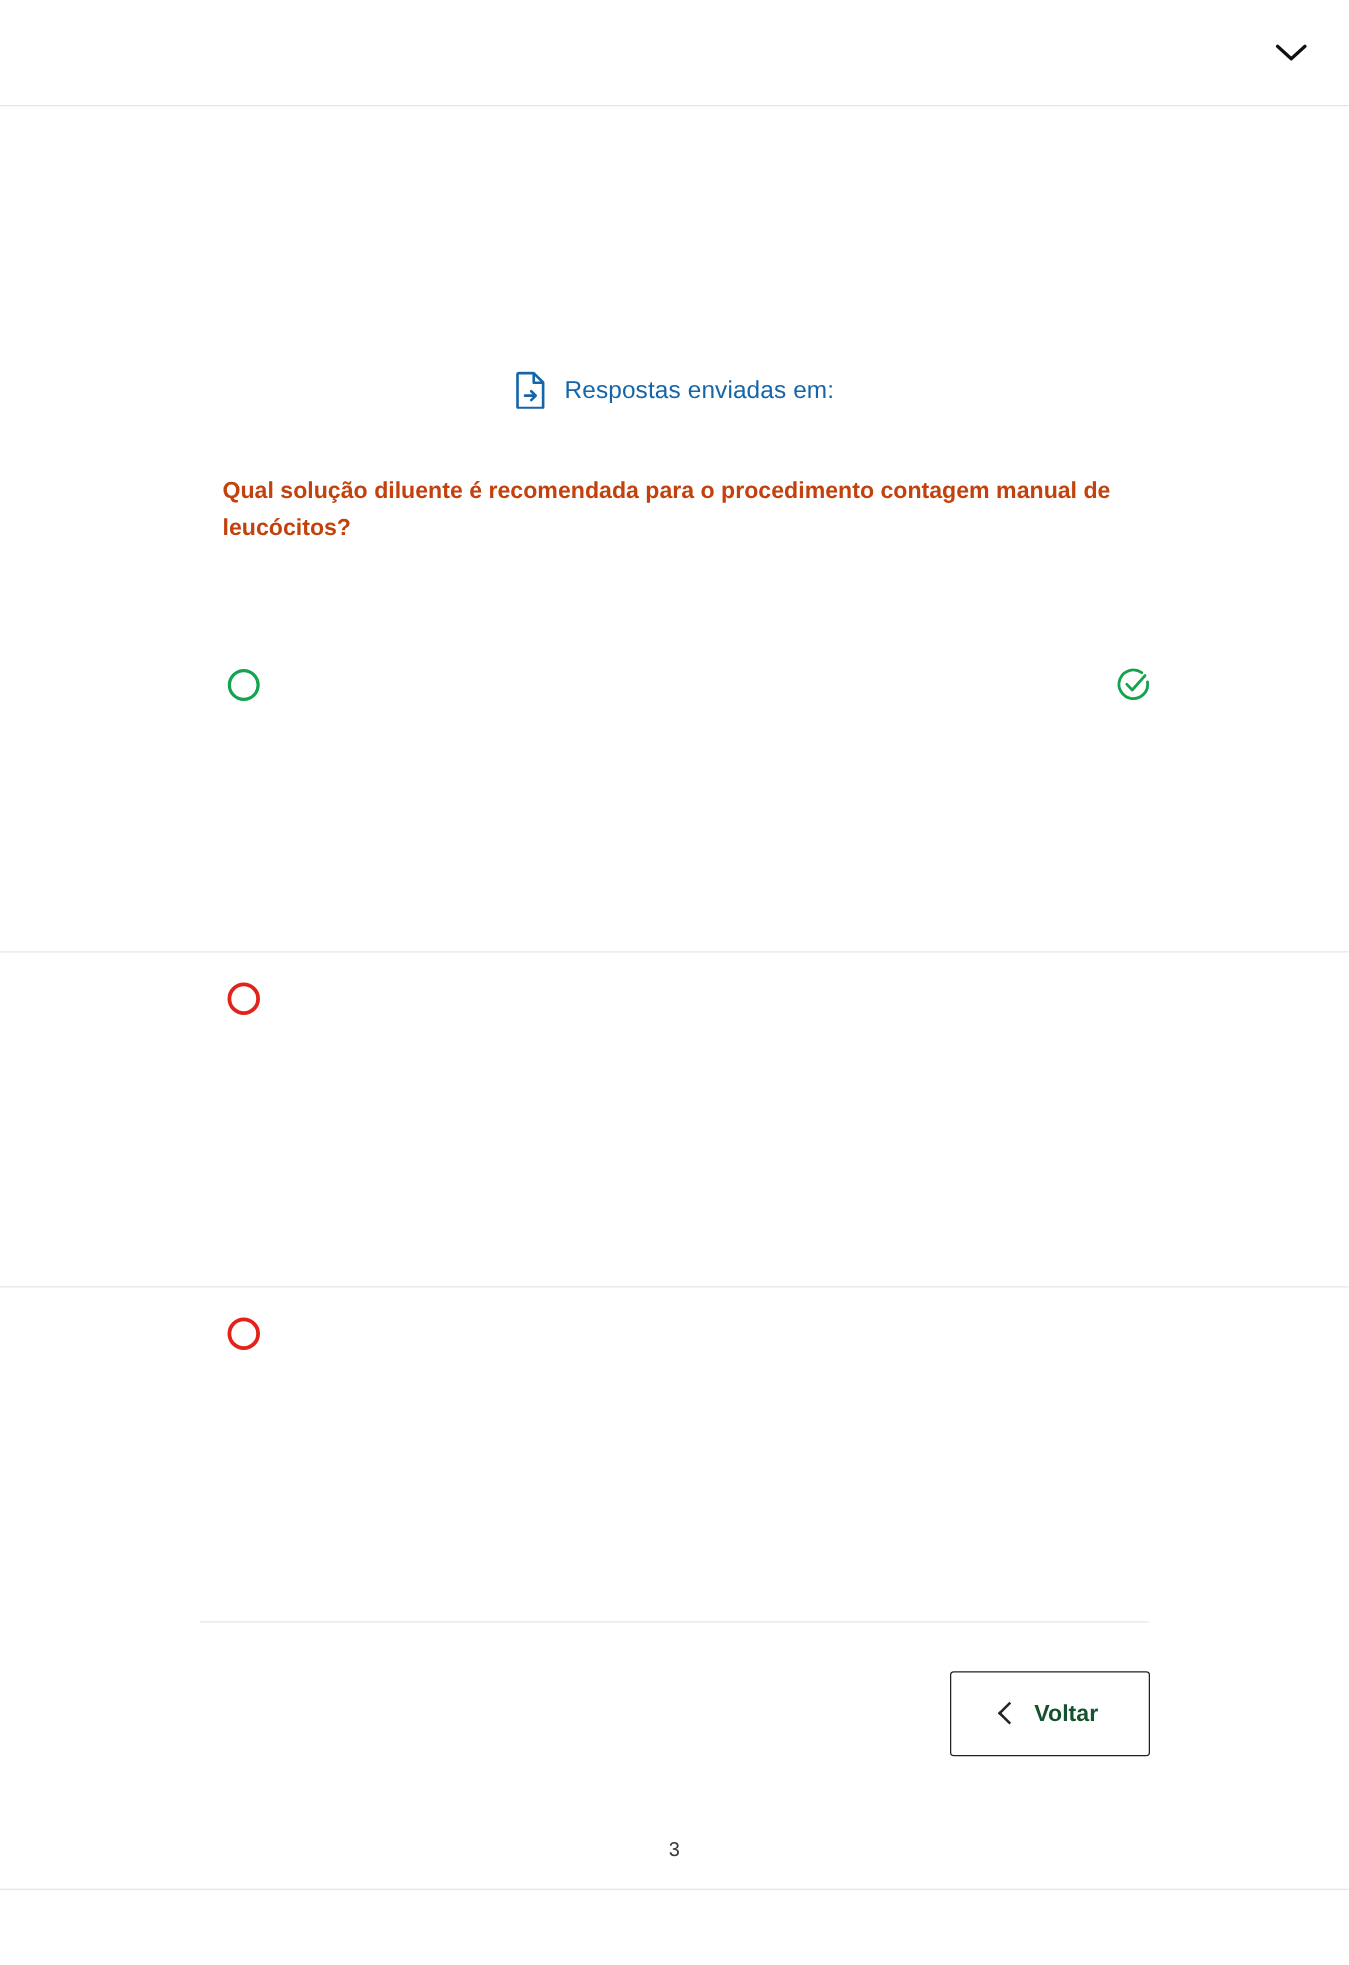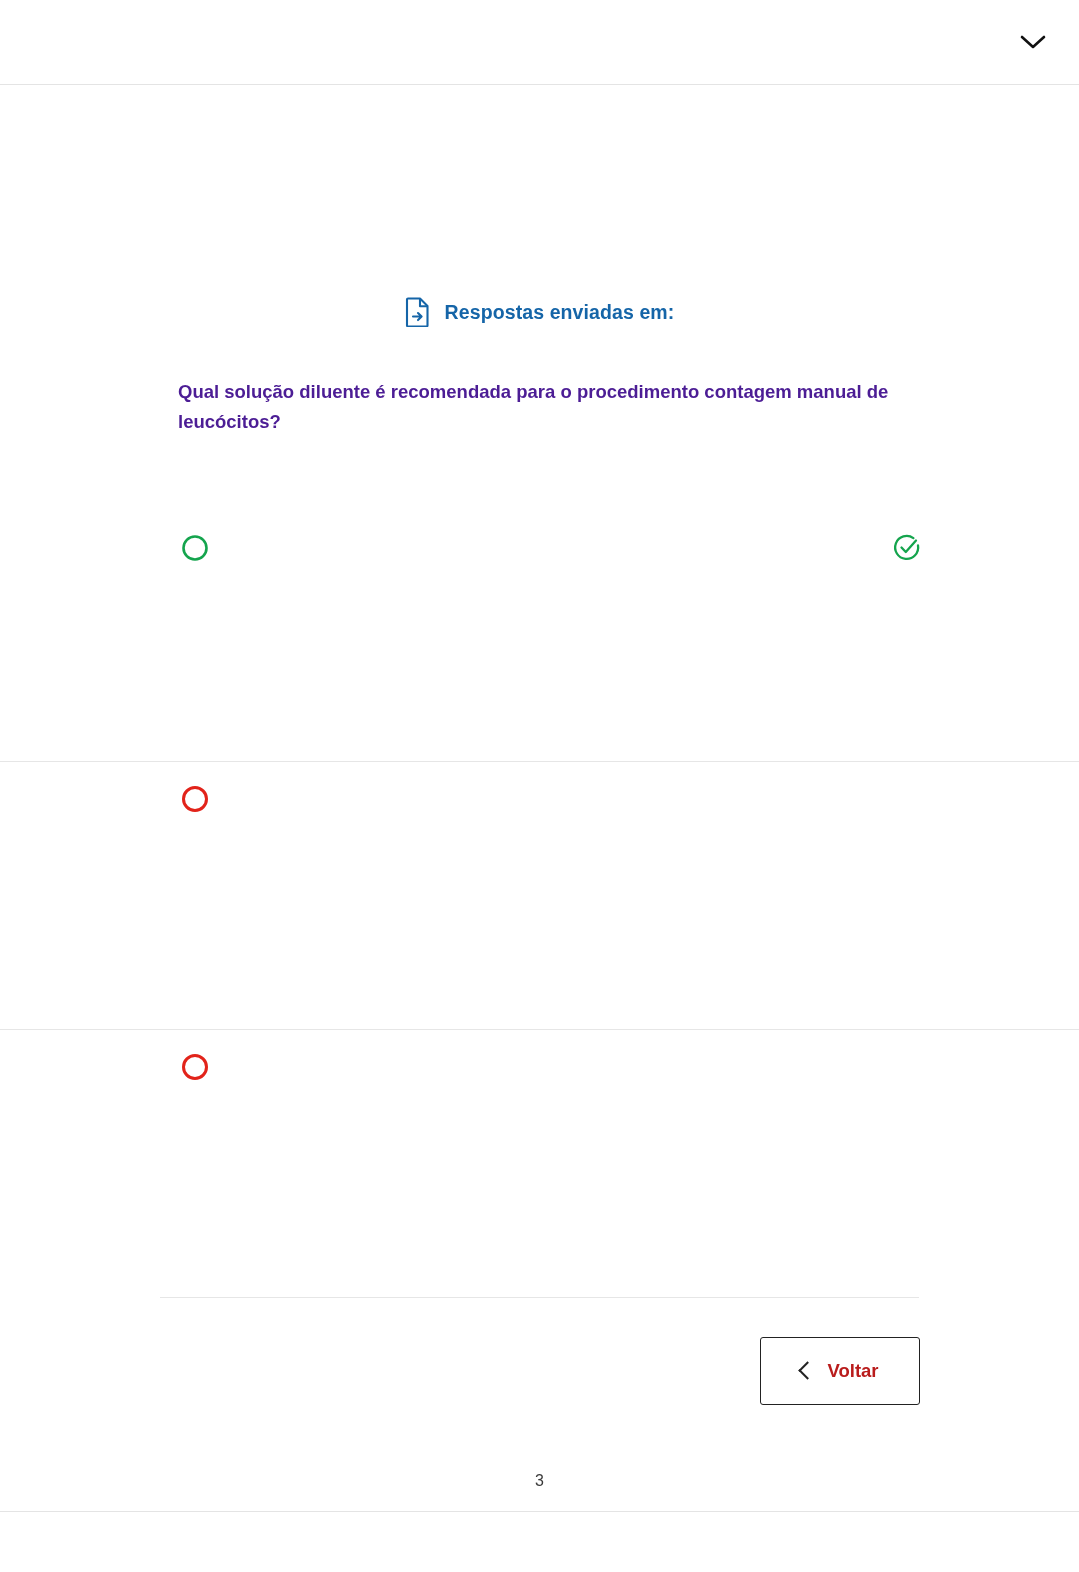--- a/index.html
+++ b/index.html
@@ -49,30 +49,30 @@
     margin-top: 212px;
   }
   .submitted-row .doc-icon {
     display: block;
     width: 26px;
     height: 30px;
   }
   .submitted-label {
     color: #1565a8;
     font-size: 19.5px;
-    font-weight: bold;
+    font-weight: normal;
     letter-spacing: .1px;
   }
 
   .question {
     margin: 50px 160px 0 178px;
     font-size: 18.5px;
     font-weight: bold;
     line-height: 1.62;
-    color: #4c1d95;
+    color: #c2410c;
     max-width: 745px;
   }
 
   .options {
     margin-top: 74px;
   }
   .option {
     position: relative;
     box-sizing: border-box;
     padding: 0 160px 0 178px;
@@ -114,21 +114,21 @@
     gap: 22px;
     padding: 39px 159px 0 0;
   }
   .nav button {
     font-family: "Liberation Sans", sans-serif;
     background: #ffffff;
     border: 1px solid #222222;
     border-radius: 3px;
     font-size: 18.5px;
     font-weight: bold;
-    color: #b91c1c;
+    color: #14532d;
     height: 68px;
     min-width: 160px;
     padding: 0 24px;
     display: inline-flex;
     align-items: center;
     justify-content: center;
     gap: 13px;
     cursor: pointer;
   }
   .arrow {

